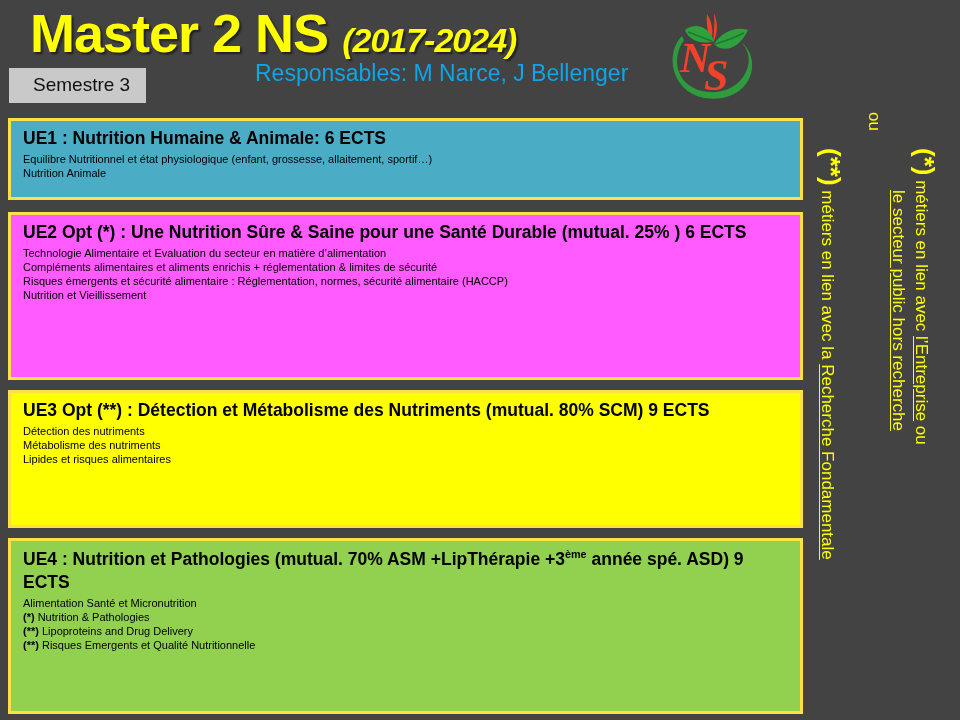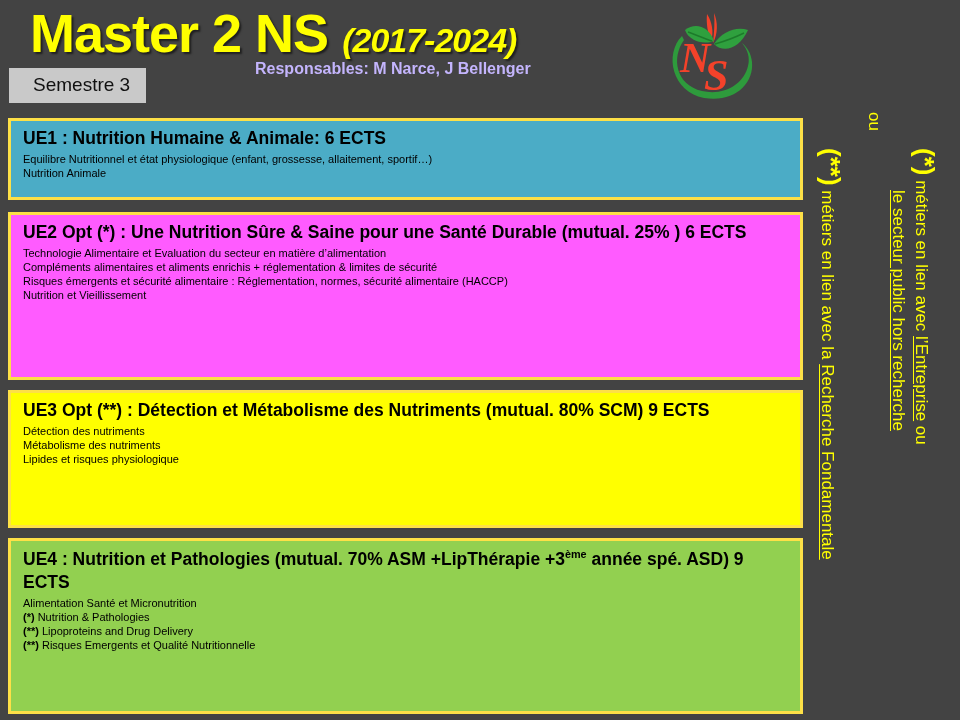--- a/index.html
+++ b/index.html
@@ -22,21 +22,21 @@
   }
   .title .years{font-size:34px;font-style:italic;font-weight:bold;vertical-align:baseline;}
   .semestre{
     position:absolute;left:9px;top:68px;
     background:#C9C9C9;color:#111;
     font-size:19px;padding:6px 16px 7px 24px;
     white-space:nowrap;
   }
   .responsables{
     position:absolute;left:255px;top:60px;
-    color:#c4b5fd;font-size:16px;font-weight:bold;white-space:nowrap;
+    color:#0ea5e9;font-size:23px;font-weight:normal;white-space:nowrap;
   }
   .logo{position:absolute;left:662px;top:6px;width:105px;height:100px;}
 
   
   .block{
     position:absolute;left:8px;width:795px;
     border:3px solid #fde047;
     box-sizing:border-box;
     padding:6px 10px 6px 12px;
     color:#000;
@@ -111,21 +111,21 @@
     <p class="line">Technologie Alimentaire et Evaluation du secteur en matière d’alimentation</p>
     <p class="line">Compléments alimentaires et aliments enrichis + réglementation &amp; limites de sécurité</p>
     <p class="line">Risques émergents et sécurité alimentaire : Réglementation, normes, sécurité alimentaire (HACCP)</p>
     <p class="line">Nutrition et Vieillissement</p>
   </div>
 
   <div class="block" id="ue3">
     <p class="head">UE3 Opt (**) : Détection et Métabolisme des Nutriments (mutual. 80% SCM) 9 ECTS</p>
     <p class="line">Détection des nutriments</p>
     <p class="line">Métabolisme des nutriments</p>
-    <p class="line">Lipides et risques physiologique</p>
+    <p class="line">Lipides et risques alimentaires</p>
   </div>
 
   <div class="block" id="ue4">
     <p class="head"><span>UE4 : Nutrition et Pathologies (mutual. 70% ASM +LipThérapie +3</span><sup>ème</sup><span> année spé. ASD) 9 ECTS</span></p>
     <p class="line"><span class="mark"></span><span>Alimentation Santé et Micronutrition</span></p>
     <p class="line"><span class="mark">(*)</span><span> Nutrition &amp; Pathologies</span></p>
     <p class="line"><span class="mark">(**)</span><span> Lipoproteins and Drug Delivery</span></p>
     <p class="line"><span class="mark">(**)</span><span> Risques Emergents et Qualité Nutritionnelle</span></p>
   </div>
 

